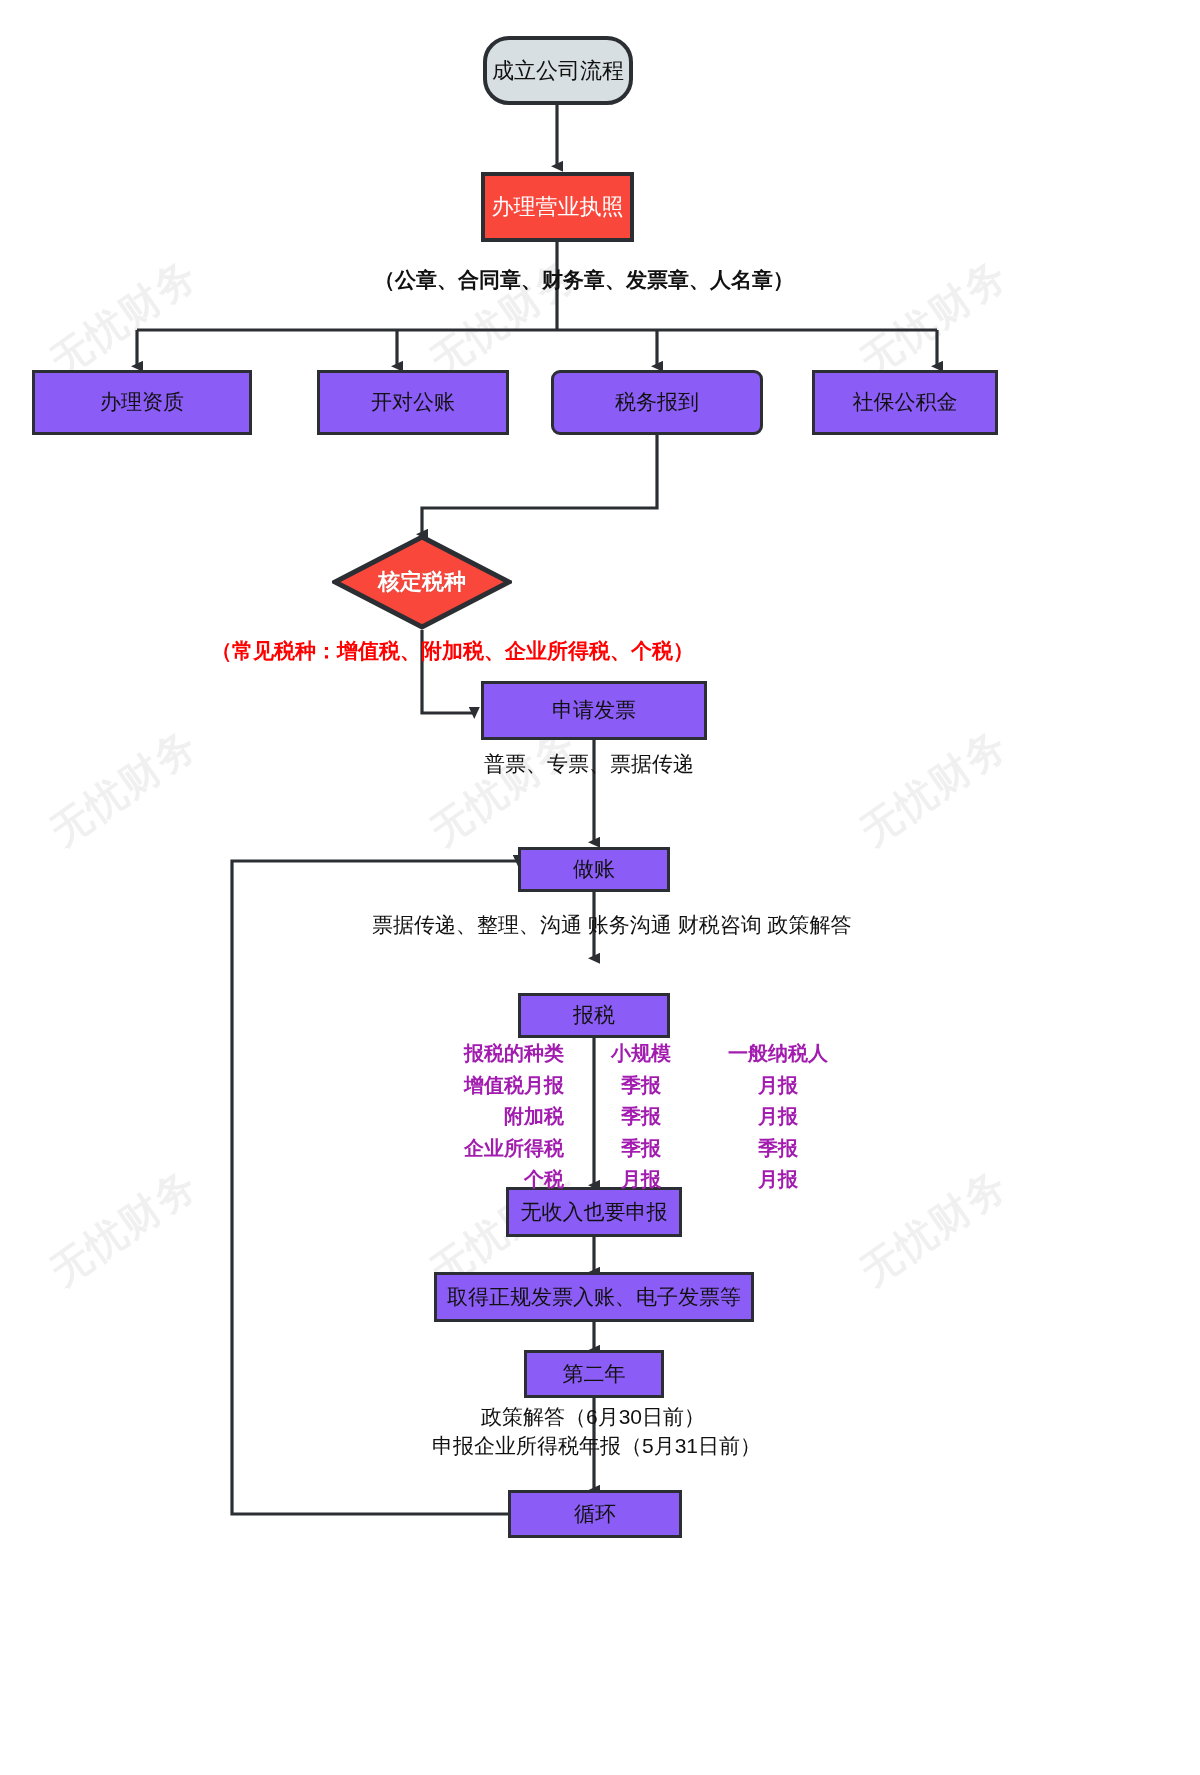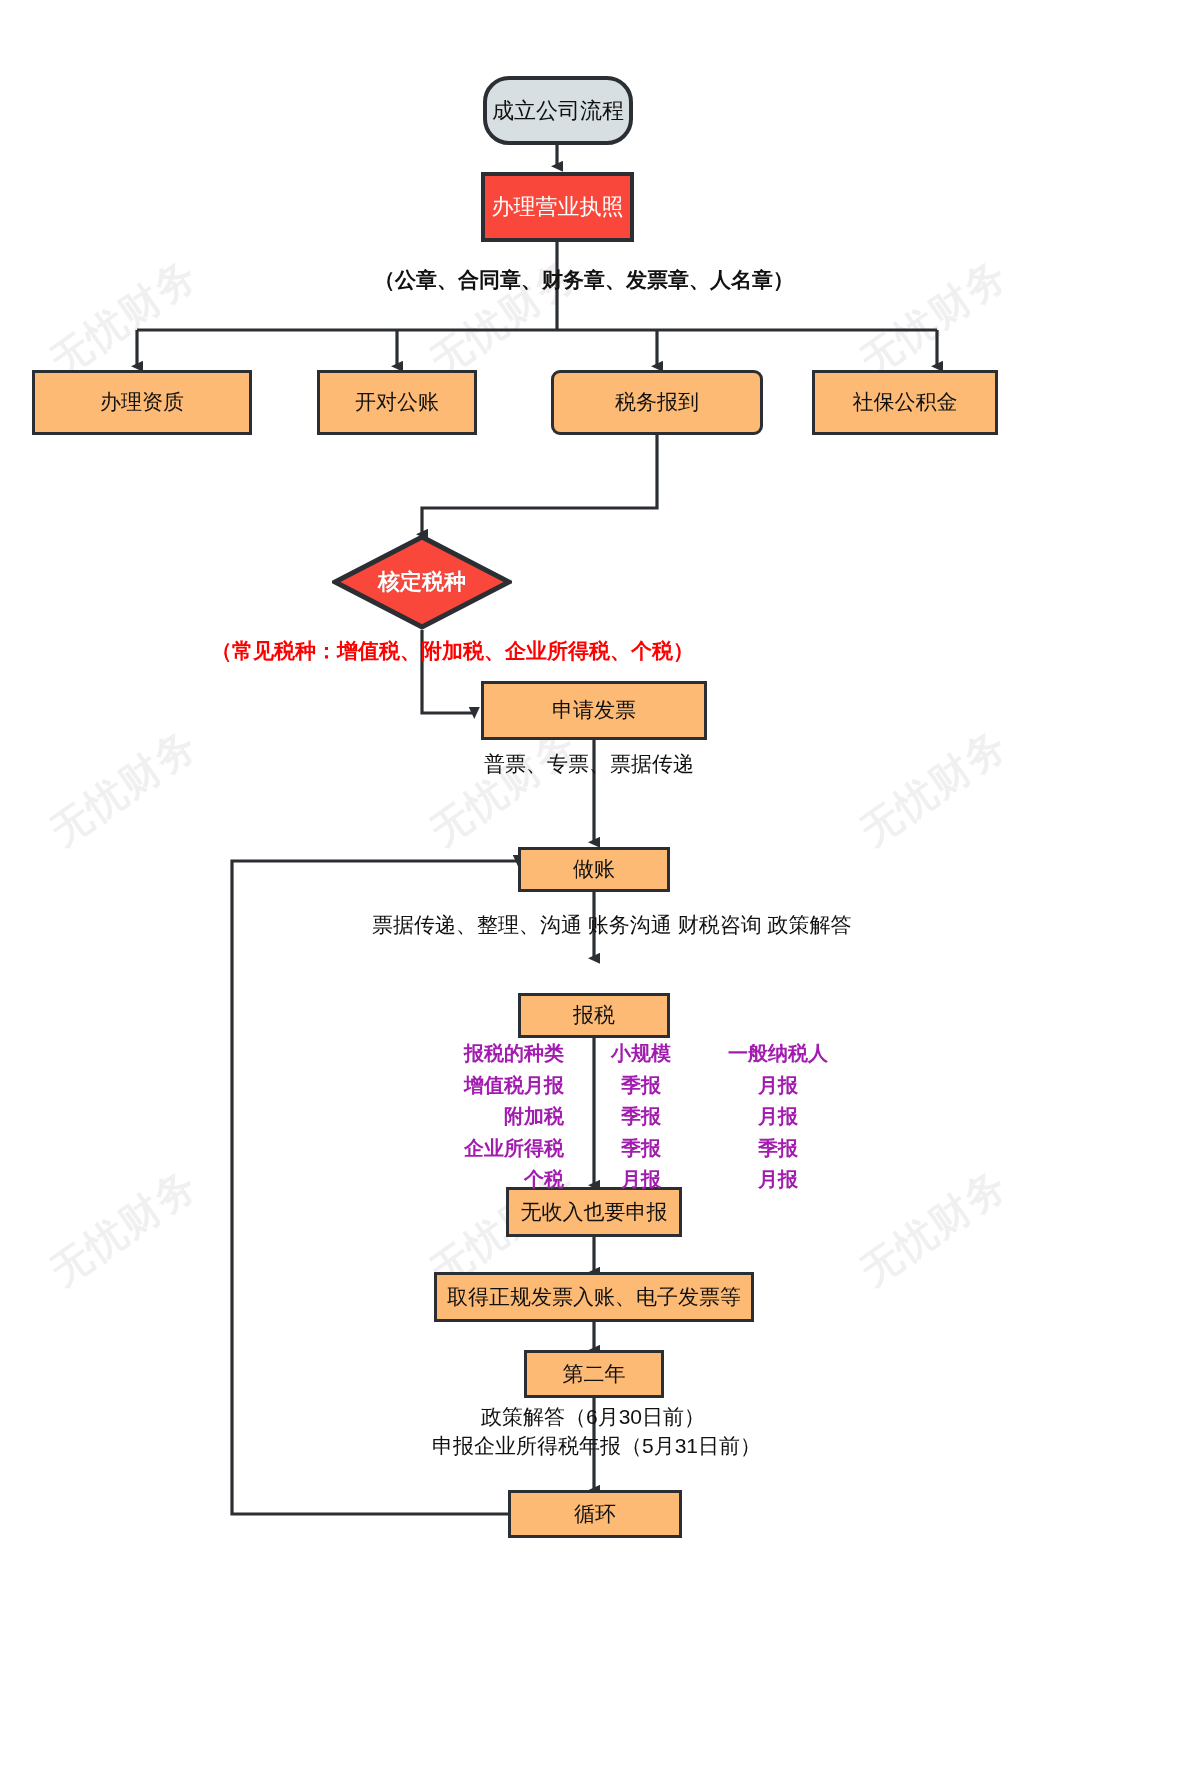--- a/index.html
+++ b/index.html
@@ -43,30 +43,29 @@
   .node {
     position: absolute;
     box-sizing: border-box;
     display: flex;
     align-items: center;
     justify-content: center;
     text-align: center;
     font-size: 21px;
     line-height: 1.25;
     border: 3px solid #2b2f33;
-    background: #fdba74;
+    background: #8b5cf6;
     color: #111;
     z-index: 3;
   }
   .node.start {
     background: #d7dfe2;
     border-radius: 26px;
     border: 4px solid #2b2f33;
     font-size: 22px;
-    margin-top: 40px;
   }
   .node.danger {
     background: #f9473c;
     border: 4px solid #2b2f33;
     color: #ffffff;
     font-size: 22px;
   }
   .diamond-wrap {
     position: absolute;
     z-index: 3;
@@ -177,21 +176,21 @@
   <div class="node danger" style="left:481px; top:172px; width:153px; height:70px;">
     <span>办理营业执照</span>
   </div>
 
   <div class="caption" style="left:374px; top:266px;font-weight:bold;">（公章、合同章、财务章、发票章、人名章）</div>
 
   <div class="node" style="left:32px; top:370px; width:220px; height:65px;">
     <span>办理资质</span>
   </div>
 
-  <div class="node" style="left:317px; top:370px; width:160px; height:65px;">
+  <div class="node" style="left:317px; top:370px; width:192px; height:65px;">
     <span>开对公账</span>
   </div>
 
   <div class="node" style="left:551px; top:370px; width:212px; height:65px;border-radius:9px;">
     <span>税务报到</span>
   </div>
 
   <div class="node" style="left:812px; top:370px; width:186px; height:65px;">
     <span>社保公积金</span>
   </div>

